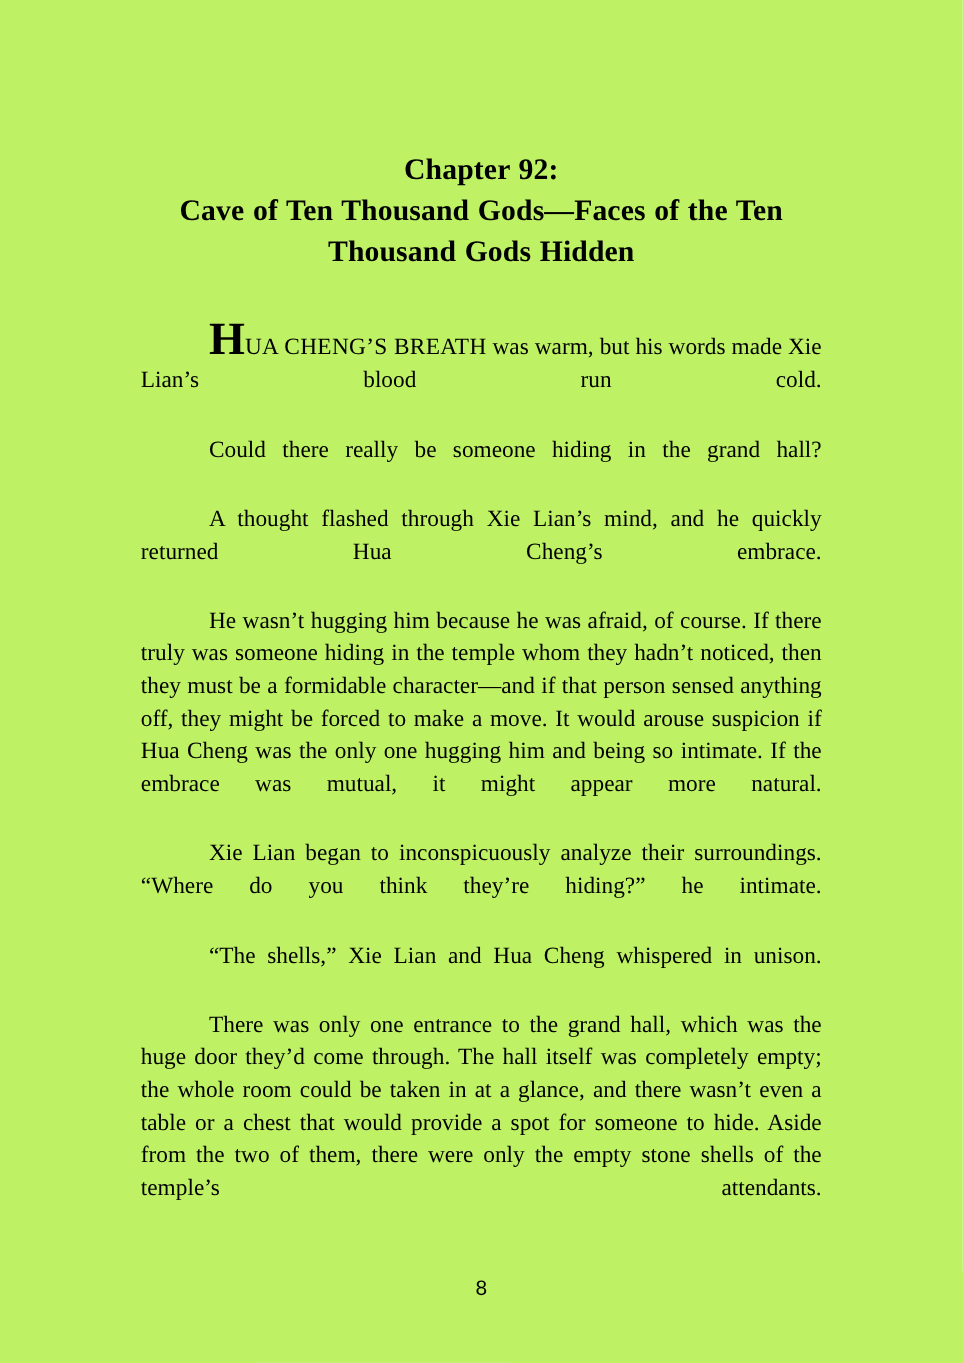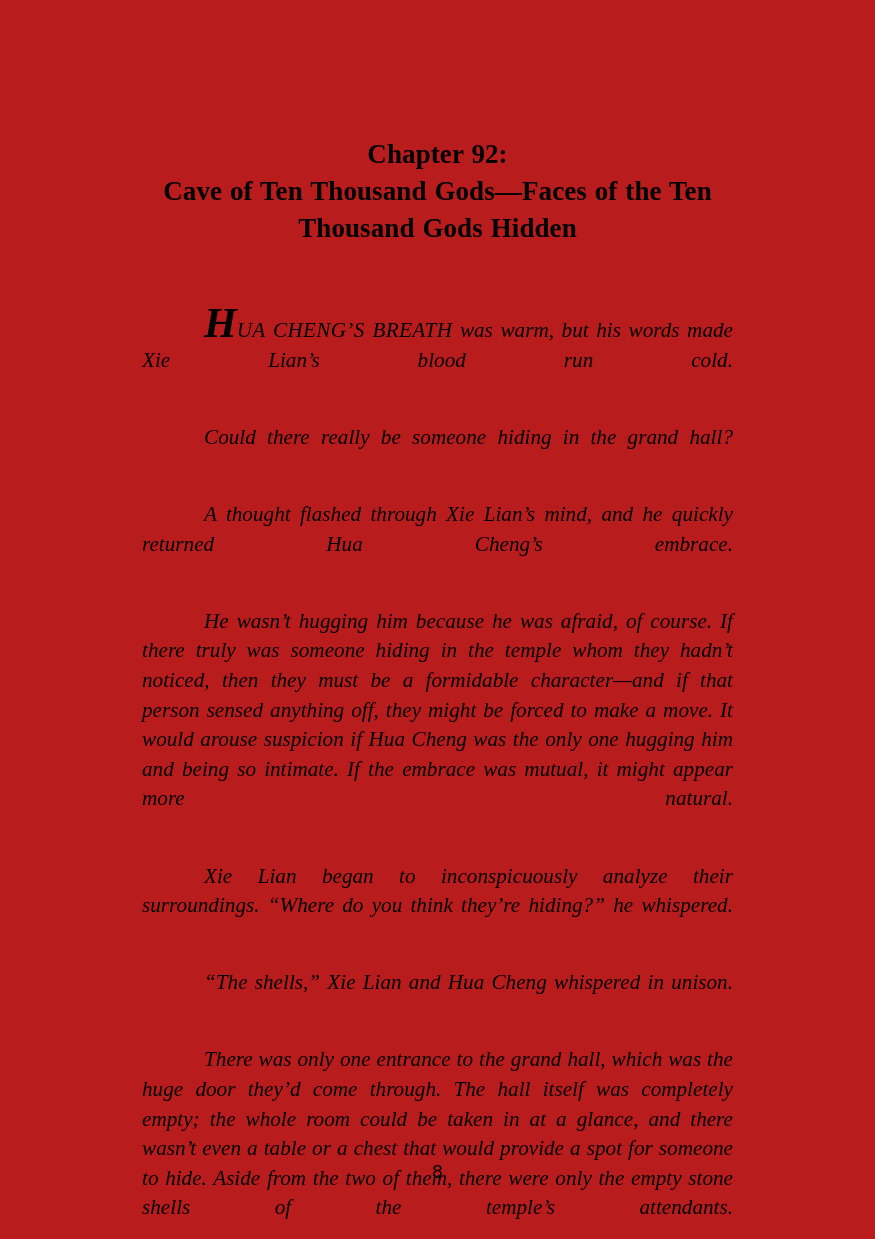--- a/index.html
+++ b/index.html
@@ -15,21 +15,21 @@
     position: relative;
     overflow: hidden;
   }
 
   .page {
     position: absolute;
     left: 0;
     top: 0;
     width: 875px;
     height: 1239px;
-    background: #b91c1c;
+    background: #bef264;
   }
 
   
   .chapter-heading {
     position: absolute;
     left: 124px;
     top: 118px;
     width: 627px;
     text-align: center;
     font-size: 27px;
@@ -45,28 +45,27 @@
 
   
   .body-text {
     position: absolute;
     left: 124px;
     top: 290px;
     width: 627px;
   }
 
   .para {
-    margin: 18px;
+    margin: 4px;
     font-size: 21.2px;
     line-height: 29.6px;
     text-align: justify;
     text-justify: inter-word;
     text-indent: 62px;
     hyphens: none;
-    font-style: italic;
     -webkit-hyphens: none;
   }
   
   .para::after {
     content: "";
     display: inline-block;
     width: 100%;
   }
 
   
@@ -115,21 +114,21 @@
     <span class="heading-line">Thousand Gods Hidden</span>
   </h1>
 
   <div class="body-text">
 
     <p class="para opening"><span class="lead-indent"></span><span class="dropcap">H</span><span class="smallcaps">UA CHENG’S BREATH</span><span> was warm, but his words made Xie Lian’s blood run cold.</span></p>
 
     <p class="para">Could there really be someone hiding in the grand hall?</p>
     <p class="para">A thought flashed through Xie Lian’s mind, and he quickly returned Hua Cheng’s embrace.</p>
     <p class="para">He wasn’t hugging him because he was afraid, of course. If there truly was someone hiding in the temple whom they hadn’t noticed, then they must be a formidable character—and if that person sensed anything off, they might be forced to make a move. It would arouse suspicion if Hua Cheng was the only one hugging him and being so intimate. If the embrace was mutual, it might appear more natural.</p>
-    <p class="para">Xie Lian began to inconspicuously analyze their surroundings. “Where do you think they’re hiding?” he whispered.</p>
+    <p class="para">Xie Lian began to inconspicuously analyze their surroundings. “Where do you think they’re hiding?” he intimate.</p>
     <p class="para">“The shells,” Xie Lian and Hua Cheng whispered in unison.</p>
     <p class="para">There was only one entrance to the grand hall, which was the huge door they’d come through. The hall itself was completely empty; the whole room could be taken in at a glance, and there wasn’t even a table or a chest that would provide a spot for someone to hide. Aside from the two of them, there were only the empty stone shells of the temple’s attendants.</p>
 
   </div>
 
   <div class="folio">8</div>
 
 </div>
 
 </body></html>

